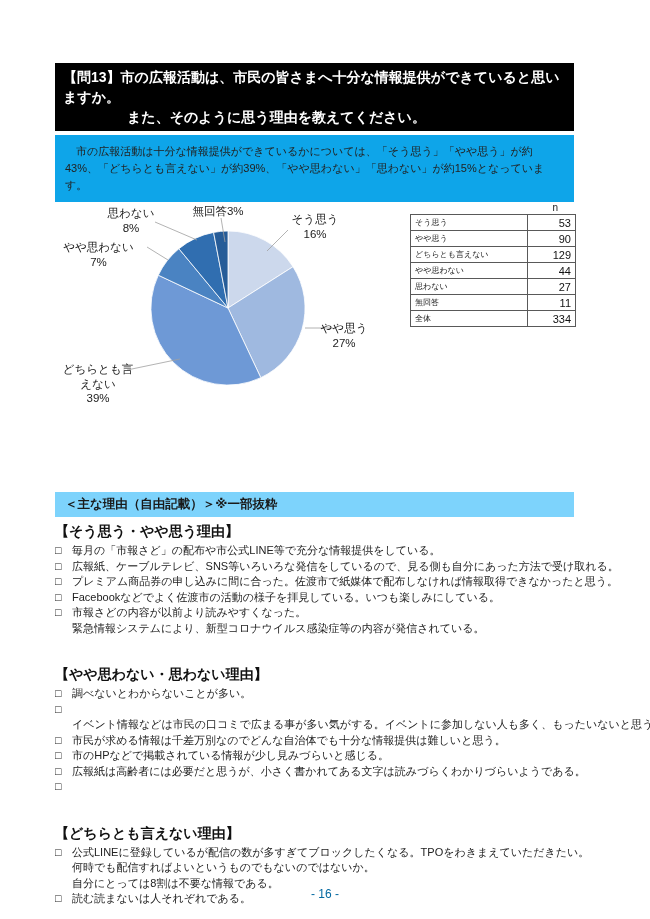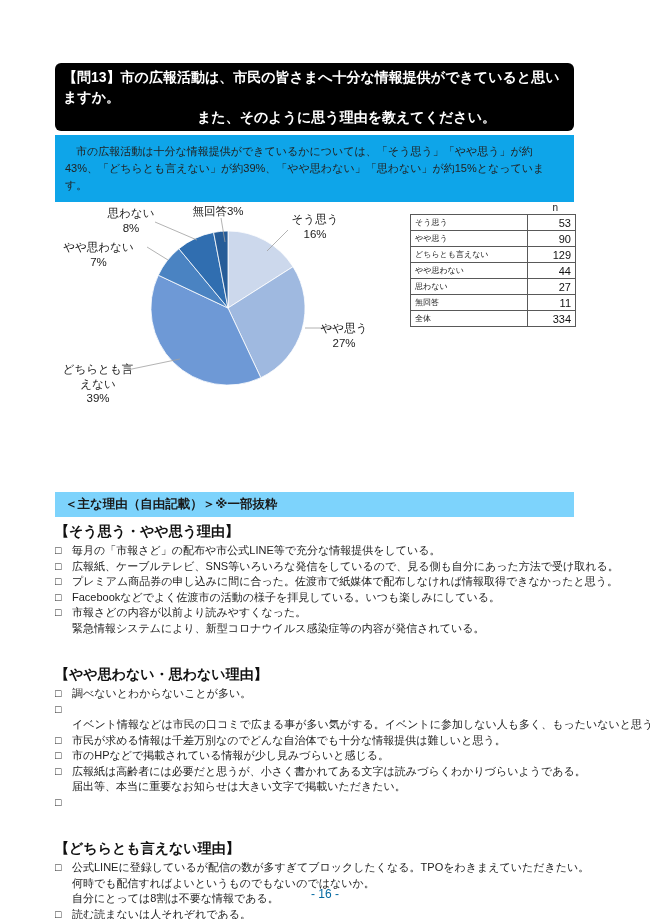--- a/index.html
+++ b/index.html
@@ -2,22 +2,22 @@
 <html lang="ja"><head>
 <meta charset="utf-8">
 <style>
   html,body{margin:0;padding:0;background:#ffffff;}
   body{font-family:"Liberation Sans","DejaVu Sans",sans-serif;color:#1a1a1a;}
   .page{position:relative;width:650px;height:919px;background:#ffffff;overflow:hidden;}
   .content{position:absolute;left:55px;top:63px;width:519px;}
 
   
   .q-header{background:#000000;color:#ffffff;font-weight:bold;font-size:14px;
-            line-height:20px;padding:4px 8px;box-sizing:border-box;width:519px;border-radius:6px;}
-  .q-header .q2{padding-left:64px;text-align:center;}
+            line-height:20px;padding:4px 8px;box-sizing:border-box;width:519px;}
+  .q-header .q2{padding-left:64px;}
 
   
   .summary{background:#0ea5e9;margin-top:4px;padding:8px 10px;box-sizing:border-box;
            width:519px;font-size:11px;line-height:17px;color:#222222;}
 
   
   .chart-area{position:relative;width:595px;height:290px;margin-top:0;}
   .chart-area svg{position:absolute;left:0;top:0;}
   .pie-label{position:absolute;font-size:11.5px;line-height:14.5px;text-align:center;color:#222222;}
   .pie-label span{display:block;}
@@ -198,24 +198,20 @@
           <li class="reason-item">
             <span class="bullet">□</span>
             <span>市のHPなどで掲載されている情報が少し見みづらいと感じる。</span>
           </li>
 
           <li class="reason-item">
             <span class="bullet">□</span>
             <span>広報紙は高齢者には必要だと思うが、小さく書かれてある文字は読みづらくわかりづらいようである。</span>
           </li>
 
-          <li class="reason-item">
-            <span class="bullet"></span>
-            <span>届出等、本当に重要なお知らせは大きい文字で掲載いただきたい。</span>
-          </li>
 
           <li class="reason-item">
             <span class="bullet">□</span>
           </li>
         </ul>
     </div>
 
     <div class="reason-section gap">
       <h3>【どちらとも言えない理由】</h3>
       <ul>

